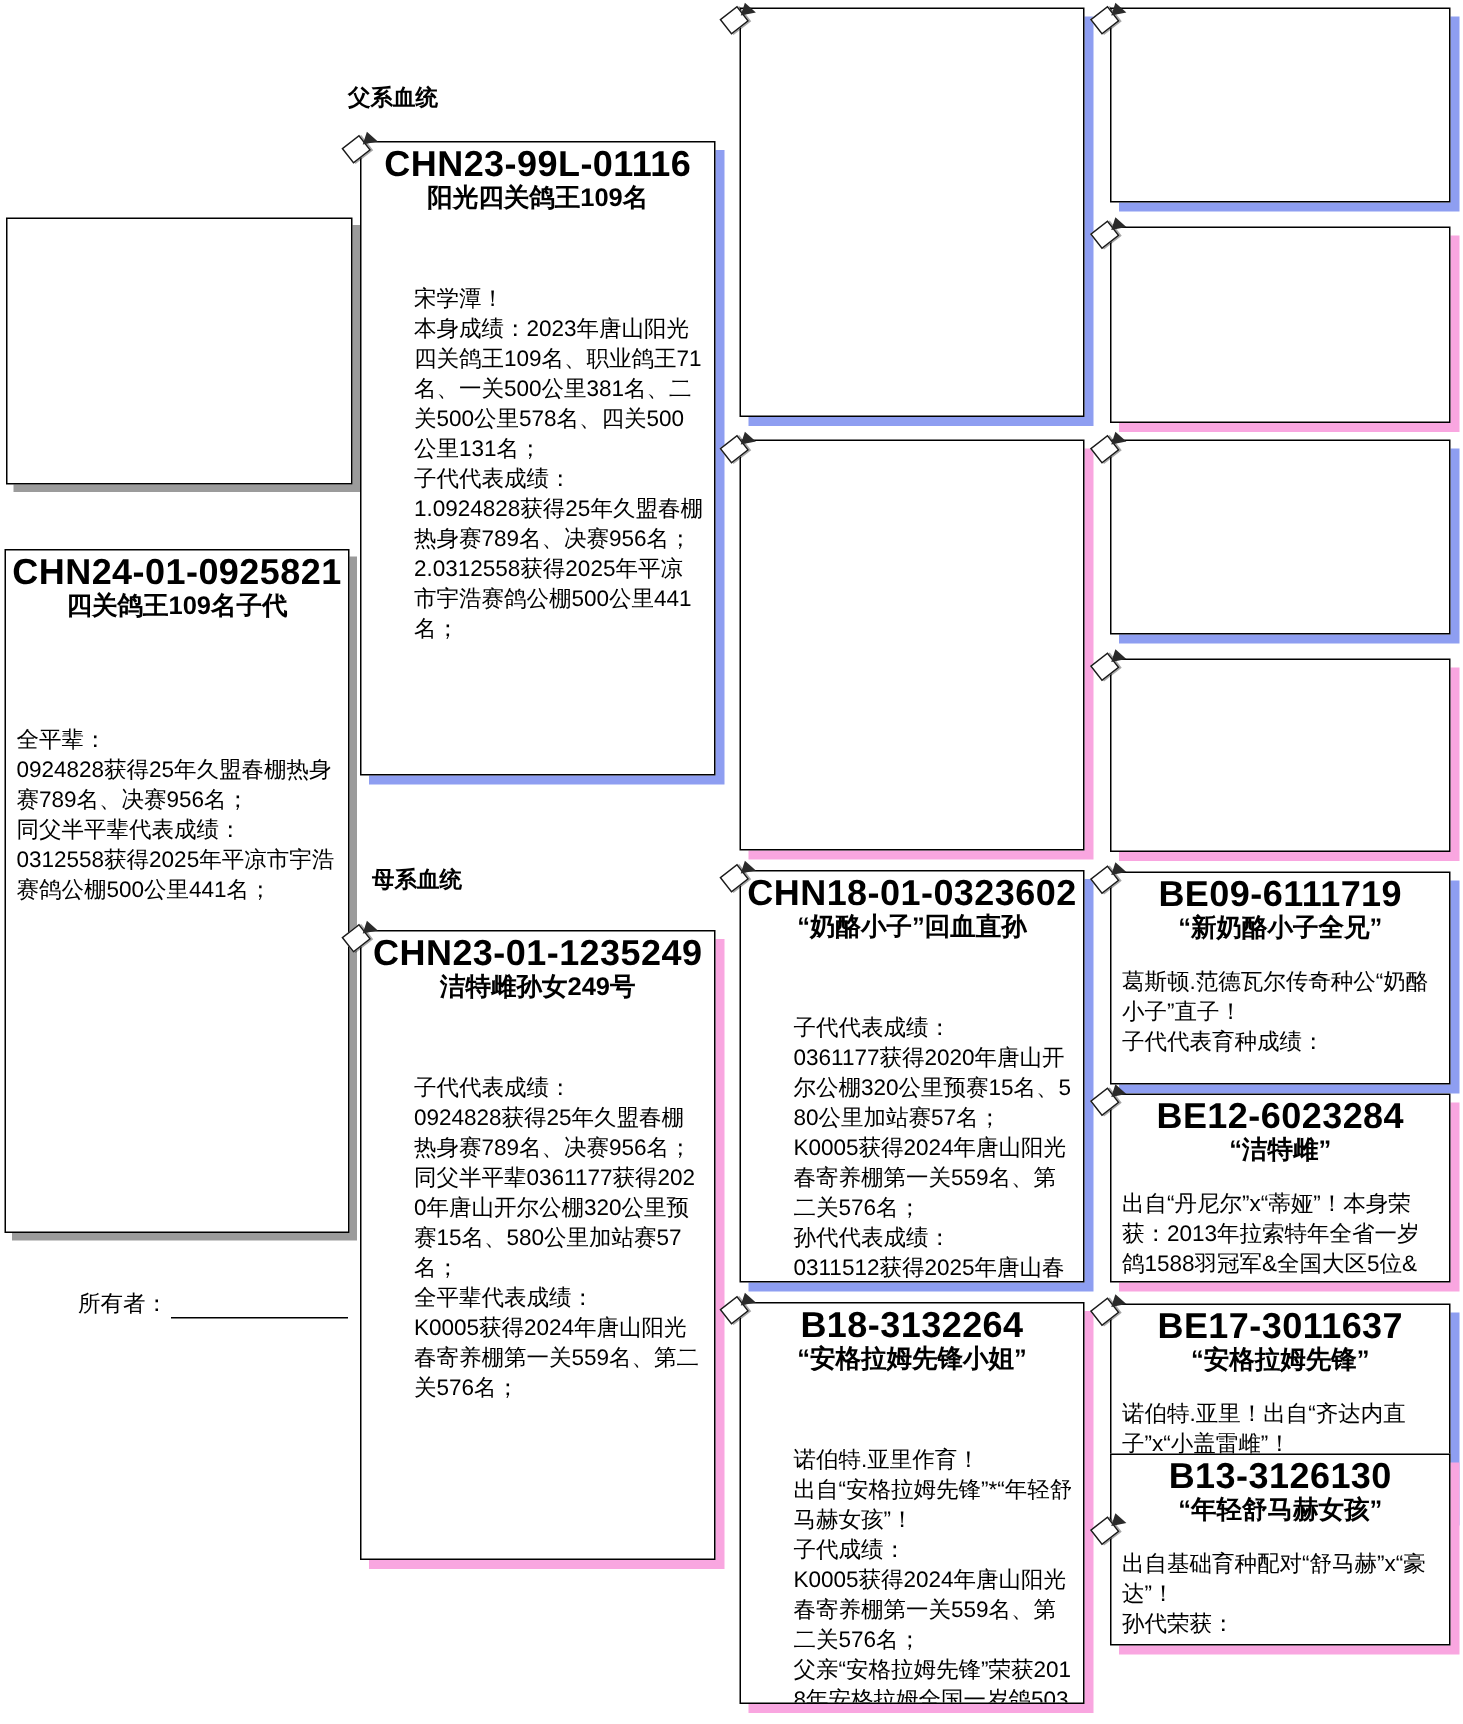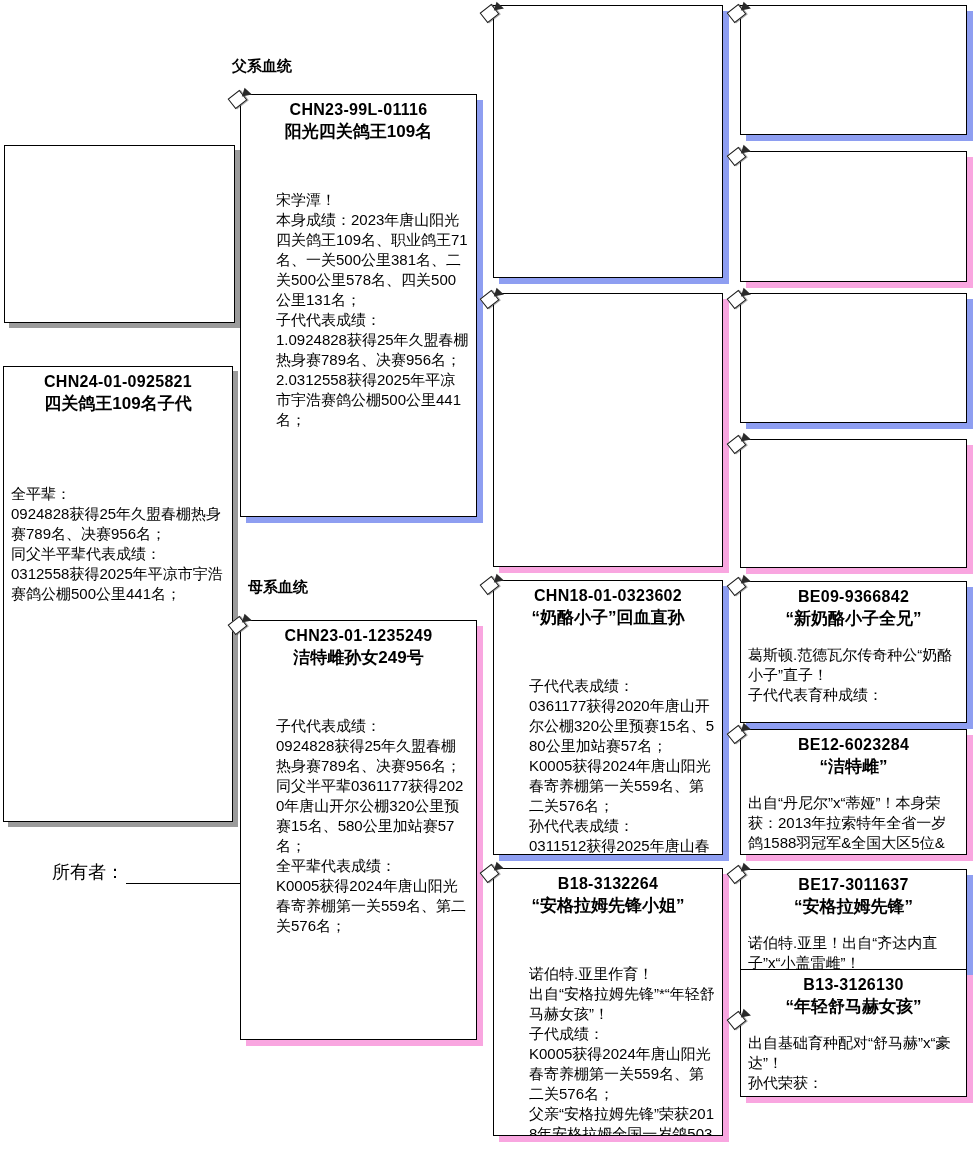--- a/index.html
+++ b/index.html
@@ -9,38 +9,38 @@
     overflow:hidden;color:#000;
   }
   .pbox{
     position:absolute;background:#fff;border:1.5px solid #000;
     box-sizing:border-box;overflow:hidden;
   }
   .sh-blue{box-shadow:6px 6px 0 0 #8e9ef1;}
   .sh-pink{box-shadow:6px 6px 0 0 #f9a6e0;}
   .sh-gray{box-shadow:5px 5px 0 0 #9b9b9b;}
   .box-title{
-    font-weight:bold;font-size:16px;line-height:23px;text-align:center;
+    font-weight:bold;font-size:24px;line-height:23px;text-align:center;
     margin-top:3px;letter-spacing:.3px;white-space:nowrap;
   }
   .box-sub{
     font-weight:bold;font-size:17px;line-height:21px;text-align:center;
   }
   .box-body{
     font-size:15px;line-height:20px;padding:0 7px;
     white-space:pre-line;word-break:break-all;text-align:left;
   }
   .gap-xl{margin-top:70px;}
   .gap-lg{margin-top:48px;padding-left:35px;}
   .gap-sm{margin-top:16px;}
   .line-label{
     position:absolute;font-weight:bold;font-size:15px;line-height:18px;
   }
   .owner-row{
-    position:absolute;left:52px;top:860px;font-size:18px;
+    position:absolute;left:52px;top:860px;font-size:15px;
   }
   .owner-blank{
     display:inline-block;width:118px;border-bottom:1.5px solid #000;
     height:16px;vertical-align:bottom;margin-left:2px;
   }
   .clip{position:absolute;width:27px;height:25px;pointer-events:none;}
   .clip::before{
     content:"";position:absolute;left:3px;top:7px;width:13px;height:11px;
     background:#fff;border:1.6px solid #1b1b1b;transform:rotate(-38deg);
     box-shadow:1px 1px 0 rgba(0,0,0,.35);
@@ -119,21 +119,21 @@
 
 <div class="pbox sh-blue" style="left:740px;top:5px;width:227px;height:130px;"></div>
 
 <div class="pbox sh-pink" style="left:740px;top:151px;width:227px;height:131px;"></div>
 
 <div class="pbox sh-blue" style="left:740px;top:293px;width:227px;height:130px;"></div>
 
 <div class="pbox sh-pink" style="left:740px;top:439px;width:227px;height:129px;"></div>
 
 <div class="pbox sh-blue" style="left:740px;top:581px;width:227px;height:142px;">
-  <div class="box-title">BE09-9366842</div>
+  <div class="box-title">BE09-6111719</div>
   <div class="box-sub">“新奶酪小子全兄”</div>
   <div class="box-body gap-sm">葛斯顿.范德瓦尔传奇种公“奶酪小子”直子！
 子代代表育种成绩：</div>
 </div>
 
 <div class="pbox sh-pink" style="left:740px;top:729px;width:227px;height:126px;">
   <div class="box-title">BE12-6023284</div>
   <div class="box-sub">“洁特雌”</div>
   <div class="box-body gap-sm">出自“丹尼尔”x“蒂娅”！本身荣获：2013年拉索特年全省一岁鸽1588羽冠军&amp;全国大区5位&amp;</div>
 </div>

